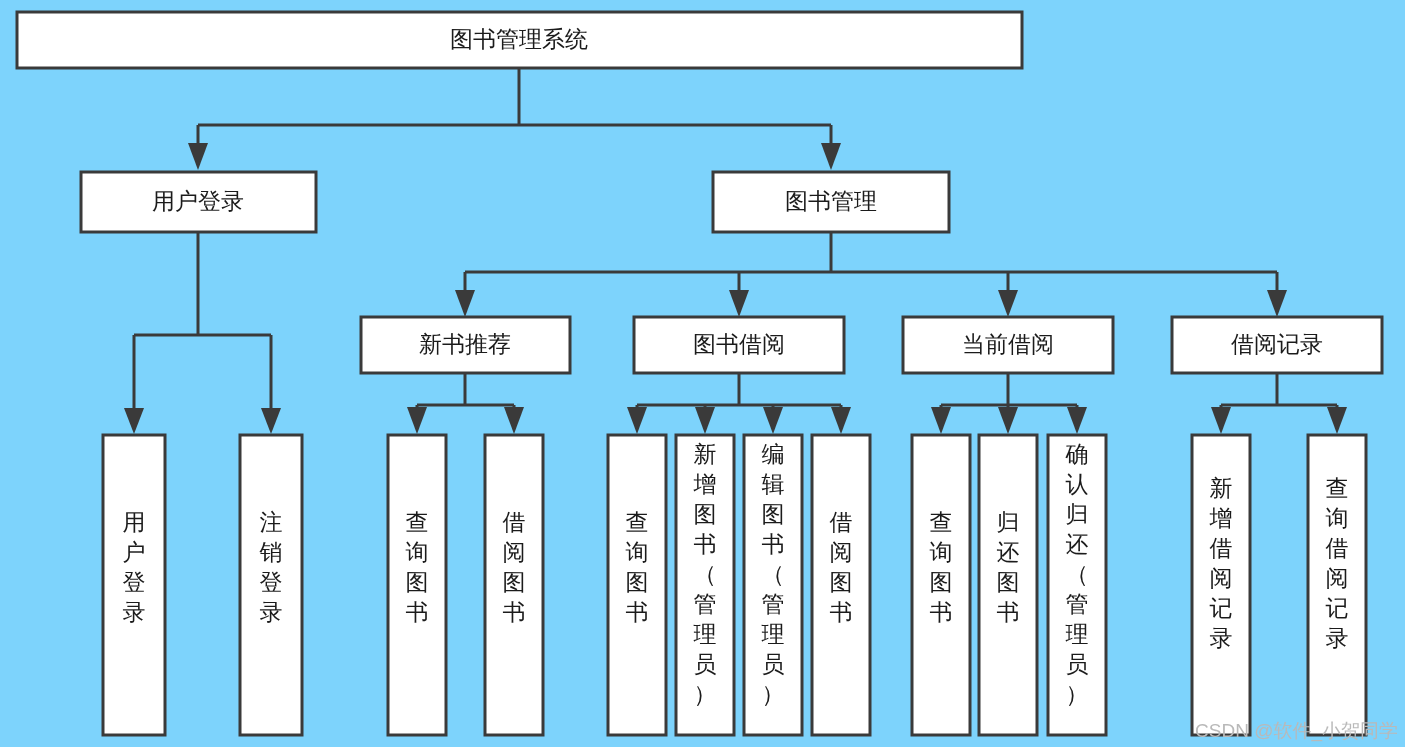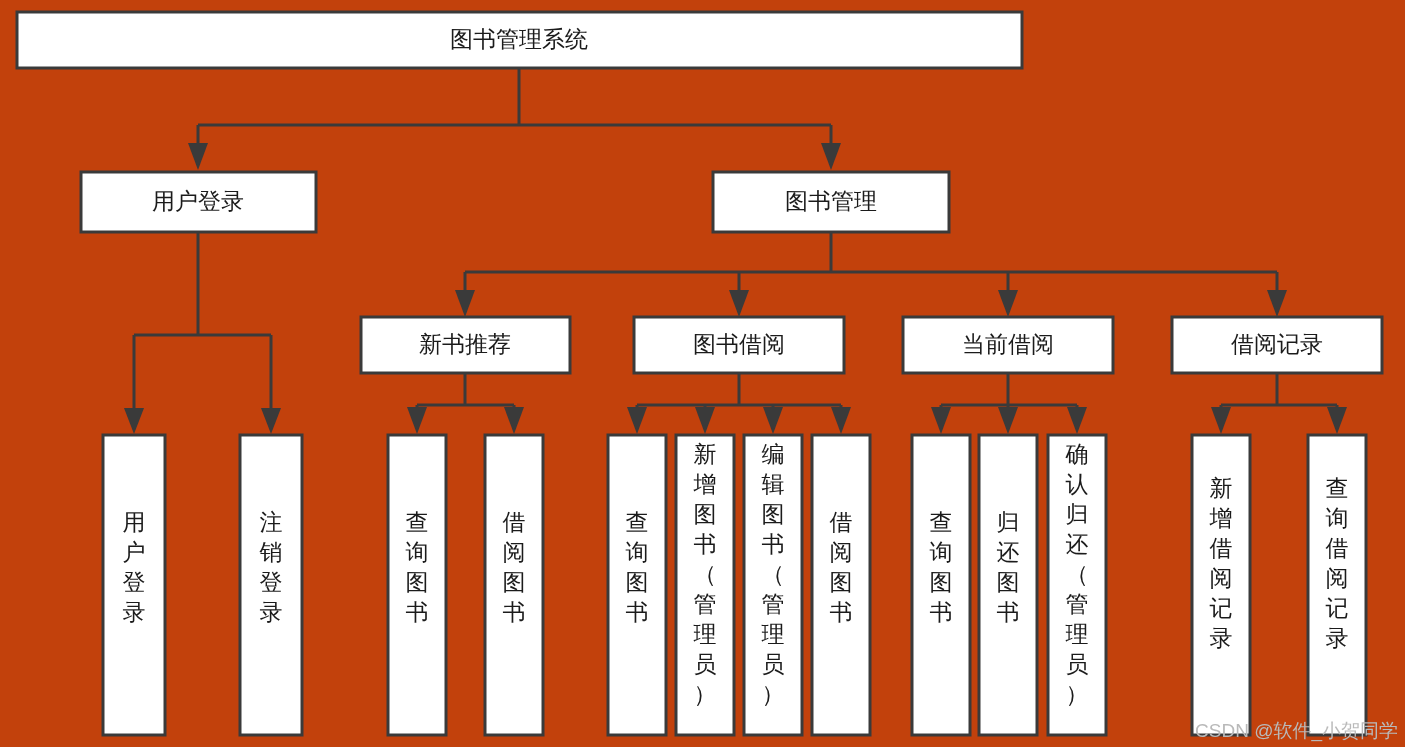--- a/index.html
+++ b/index.html
@@ -8,21 +8,21 @@
     padding: 0;
     background: #ffffff;
   }
   body {
     font-family: "Liberation Sans", "DejaVu Sans", sans-serif;
   }
   #diagram-root {
     position: relative;
     width: 1405px;
     height: 747px;
-    background: #c2410c;
+    background: #7dd3fc;
     overflow: hidden;
     text-align: center;
   }
   svg.diagram-canvas {
     position: absolute;
     left: 0;
     top: 0;
     width: 1405px;
     height: 747px;
     display: block;

